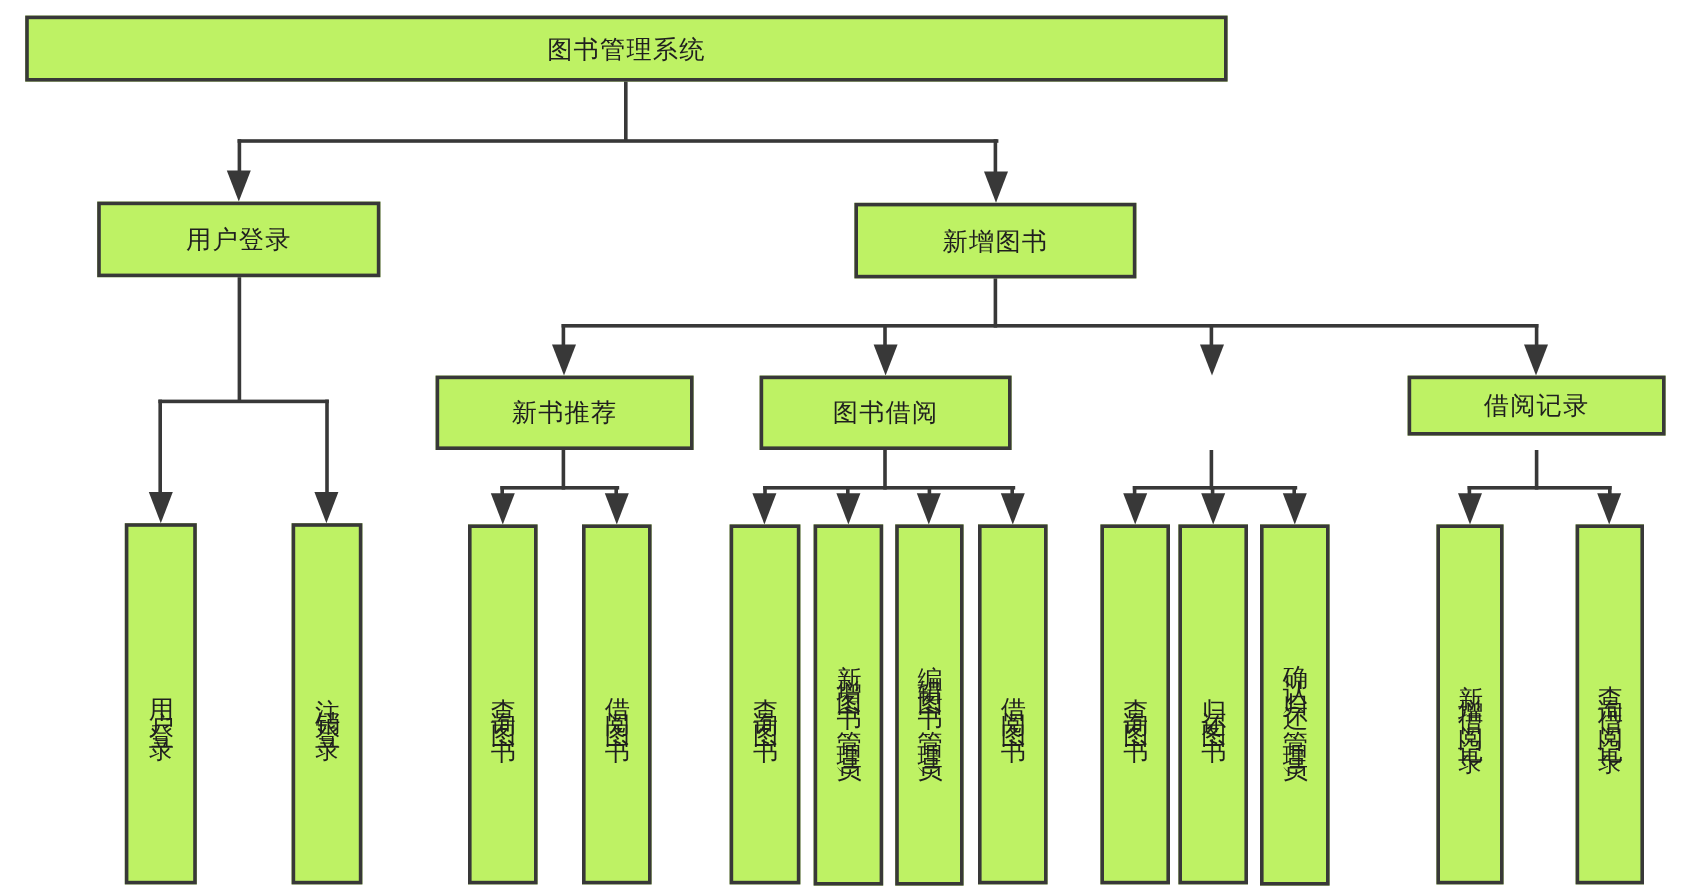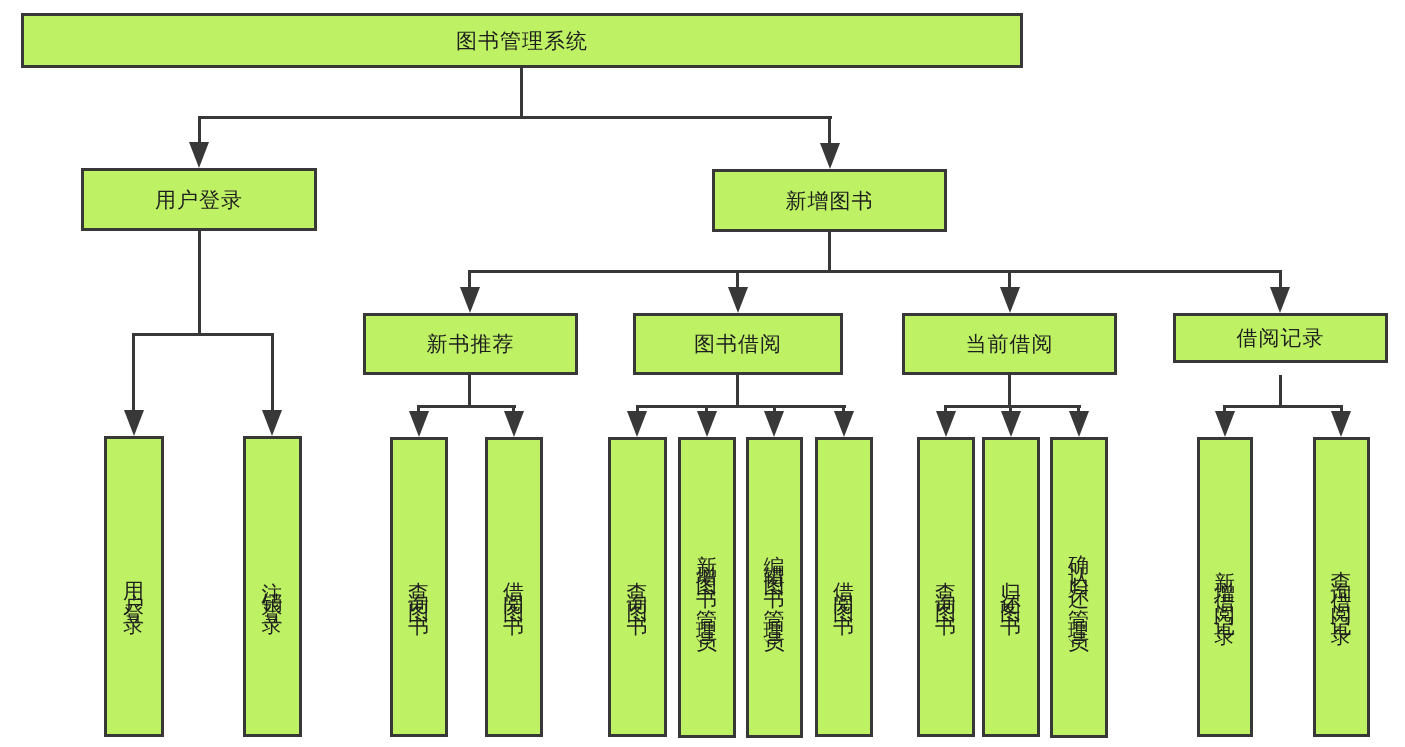--- a/index.html
+++ b/index.html
@@ -75,23 +75,20 @@
   <div class="vline" style="left:1008px;top:270px;height:20px"></div>
   <div class="arrow" style="left:1000px;top:287px"></div>
   <div class="vline" style="left:1279px;top:270px;height:20px"></div>
   <div class="arrow" style="left:1270px;top:287px"></div>
 
   <div class="node h" style="left:633px;top:313px;width:210px;height:62px">
     <span>图书借阅</span>
   </div>
   <div class="node h" style="left:363px;top:313px;width:215px;height:62px">
     <span>新书推荐</span>
-  </div>
-  <div class="node h" style="left:902px;top:313px;width:215px;height:62px">
-    <span>当前借阅</span>
   </div>
   <div class="node h" style="left:1173px;top:313px;width:215px;height:50px">
     <span>借阅记录</span>
   </div>
 
   <div class="vline" style="left:468px;top:375px;height:33px"></div>
   <div class="hline" style="left:417px;top:405px;width:99px"></div>
   <div class="vline" style="left:417px;top:405px;height:9px"></div>
   <div class="arrow" style="left:409px;top:411px"></div>
   <div class="vline" style="left:512px;top:405px;height:9px"></div>

